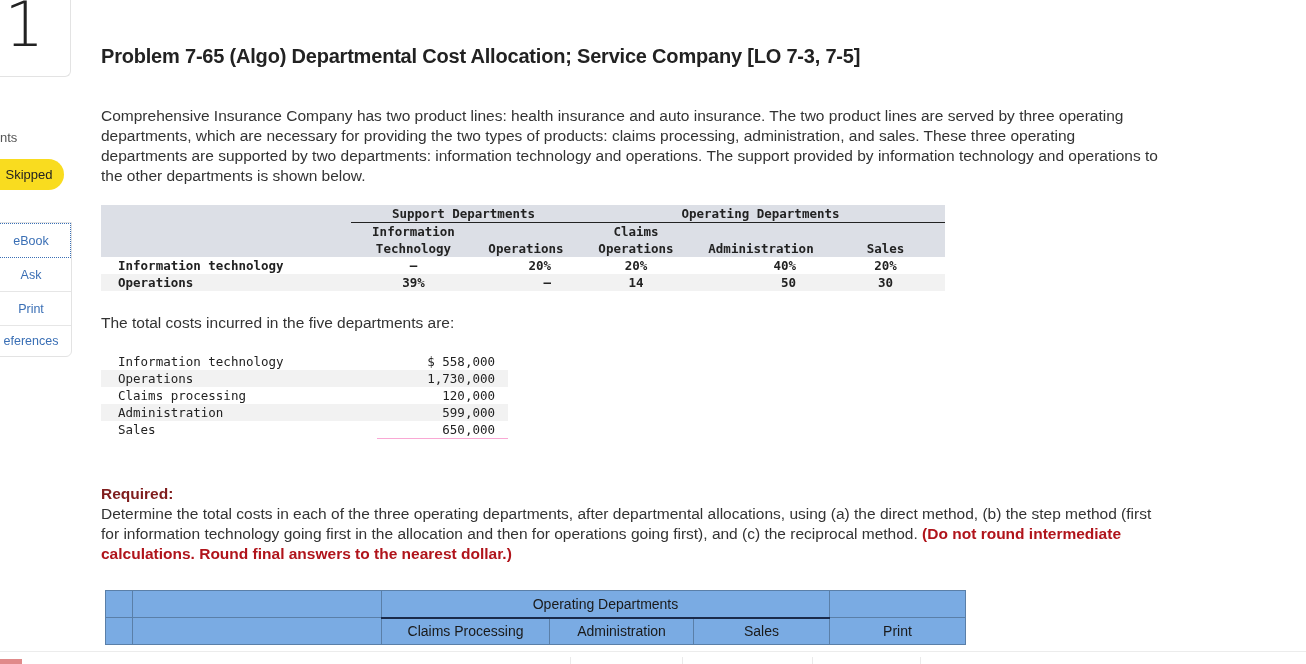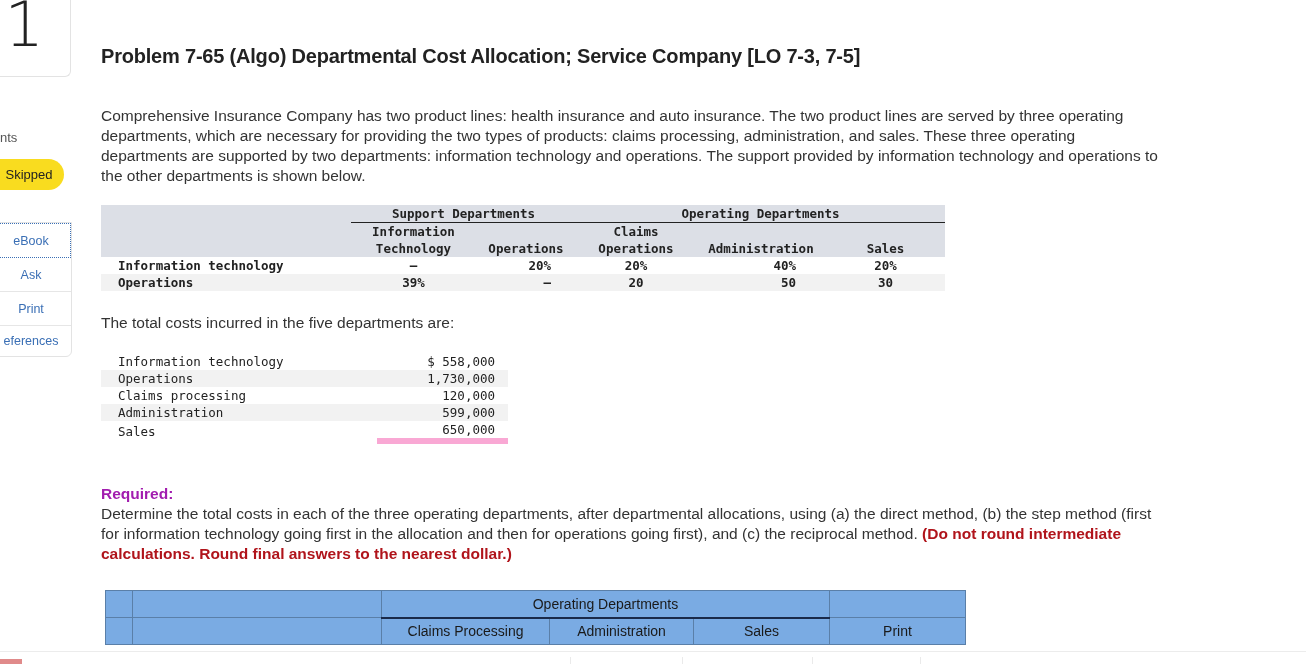--- a/index.html
+++ b/index.html
@@ -20,21 +20,21 @@
   .tbl1 .hdr{background:#dcdfe6;}
   .tbl1 .alt{background:#f2f2f2;}
   .c{text-align:center;}
   .r{text-align:right;}
   .ul{border-bottom:1px solid #222;}
   .total-text{position:absolute;left:101px;top:314px;font-size:15.5px;color:#333;}
   .tbl2{position:absolute;left:101px;top:353px;width:407px;border-collapse:collapse;}
   .tbl2 td{padding:0;height:17px;line-height:17px;}
   .tbl2 .alt{background:#f2f2f2;}
   .req{position:absolute;left:101px;top:484px;width:1060px;font-size:15.5px;line-height:20px;color:#333;}
-  .req b.h{color:#a21caf;}
+  .req b.h{color:#7f1d1d;}
   .red{color:#b0141b;font-weight:bold;}
   .tbl3{position:absolute;left:105px;top:590px;border-collapse:collapse;background:#7aabe3;}
   .tbl3 td{border:1px solid #5a7fa8;padding:0;font-family:"Liberation Sans",sans-serif;font-size:14px;color:#1a1a1a;text-align:center;}
   .bottom-line{position:absolute;left:0;top:651px;width:1306px;height:1px;background:#ececec;}
   .red-mark{position:absolute;left:0;top:659px;width:22px;height:5px;background:#e08a8a;}
   .tick{position:absolute;top:657px;width:1px;height:7px;background:#eaeaea;}
 </style>
 </head>
 <body>
 
@@ -89,21 +89,21 @@
     <td class="c">—</td>
     <td class="r" style="padding-right:25px">20%</td>
     <td class="c">20%</td>
     <td class="r" style="padding-right:30px">40%</td>
     <td class="c">20%</td>
   </tr>
   <tr class="alt">
     <td style="padding-left:17px">Operations</td>
     <td class="c">39%</td>
     <td class="r" style="padding-right:25px">—</td>
-    <td class="c">20</td>
+    <td class="c">14</td>
     <td class="r" style="padding-right:30px">50</td>
     <td class="c">30</td>
   </tr>
 </tbody>
   </table>
 
 <div class="total-text">The total costs incurred in the five departments are:</div>
 
 <table class="tbl2 mono">
   <colgroup>
@@ -122,21 +122,21 @@
   <tr>
         <td style="padding-left:17px">Claims processing</td>
         <td class="r" style="padding-right:13px">120,000</td>
       </tr>
   <tr class="alt">
         <td style="padding-left:17px">Administration</td>
         <td class="r" style="padding-right:13px">599,000</td>
       </tr>
   <tr>
         <td style="padding-left:17px">Sales</td>
-        <td class="r" style="padding-right:13px;border-bottom:6px solid #f9a8d4">650,000</td>
+        <td class="r" style="padding-right:13px;border-bottom:1px solid #f9a8d4">650,000</td>
       </tr>
 </tbody>
   </table>
 
 <div class="req">
   <b class="h">Required:</b><br>
   <span>Determine the total costs in each of the three operating departments, after departmental allocations, using (a) the direct method, (b) the step method (first for information technology going first in the allocation and then for operations going first), and (c) the reciprocal method.</span>
   <span class="red">(Do not round intermediate calculations. Round final answers to the nearest dollar.)</span>
 </div>
 

